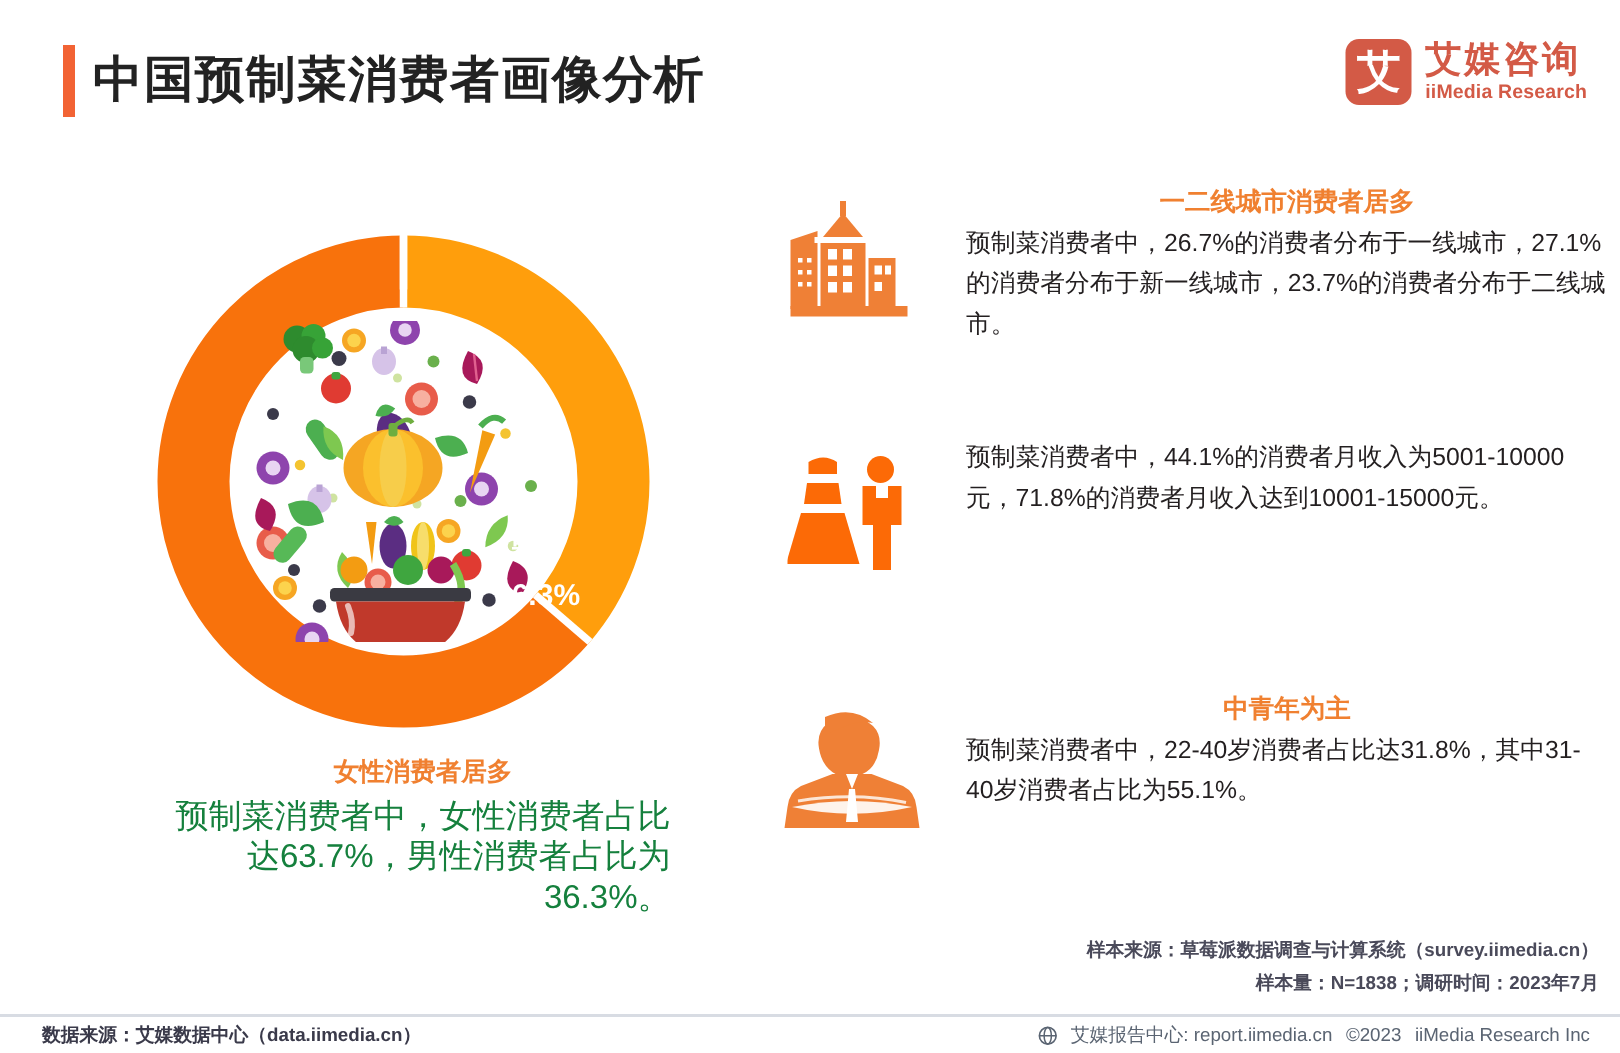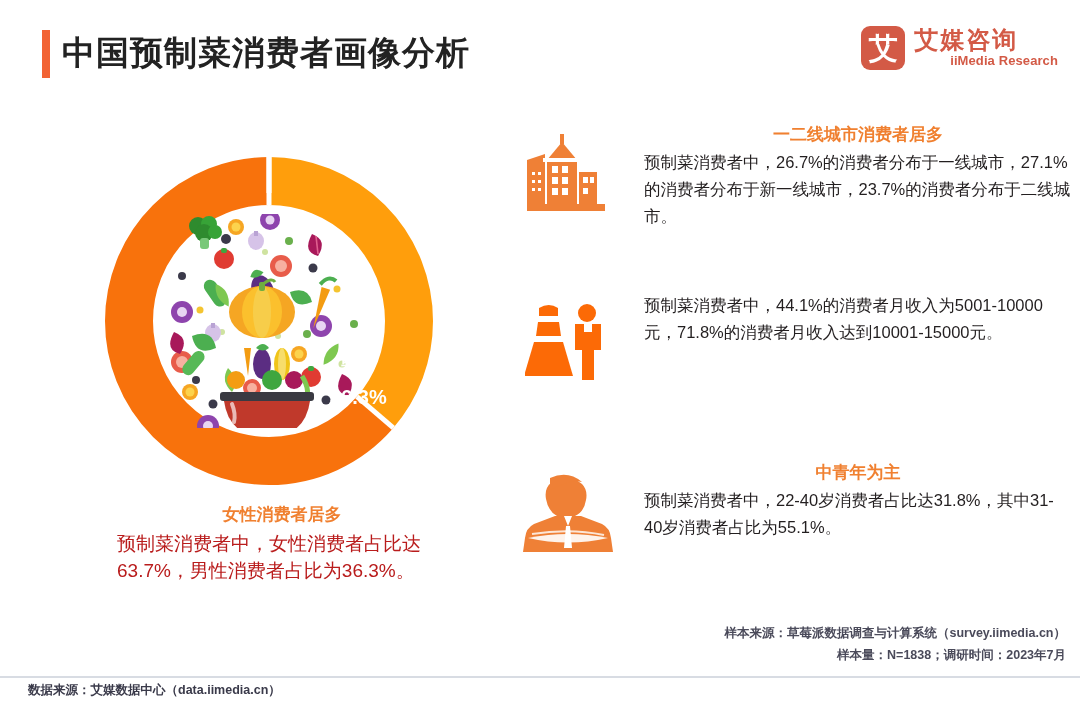--- a/index.html
+++ b/index.html
@@ -23,21 +23,21 @@
     letter-spacing: 1px; line-height: 50px; white-space: nowrap;
   }
   .logo { position: absolute; right: 22px; top: 26px; display: flex; align-items: center; gap: 9px; }
   .logo-mark {
     width: 44px; height: 44px; border-radius: 9px; background: #D35A46;
     display: flex; align-items: center; justify-content: center;
     color: #fff; font-size: 29px; font-weight: 700; line-height: 1;
   }
   .logo-text { display: flex; flex-direction: column; justify-content: flex-start; }
   .logo-cn { font-size: 24px; font-weight: 700; color: #D35A46; letter-spacing: 2px; line-height: 26px; }
-  .logo-en { font-size: 13px; font-weight: 700; color: #D35A46; letter-spacing: 0.1px; line-height: 16px; margin-left: 36px; }
+  .logo-en { font-size: 13px; font-weight: 700; color: #D35A46; letter-spacing: 0.1px; line-height: 16px; }
 
   
   .donut-wrap { position: absolute; left: 94px; top: 146px; width: 350px; height: 350px; }
   .donut { position: absolute; inset: 0; }
   .donut svg { display: block; }
   .donut-label { position: absolute; color: #ffffff; font-weight: 700; text-align: center; }
   .lbl-male-name { left: 246px; top: 206px; font-size: 18px; }
   .lbl-male-val  { left: 236px; top: 240px; font-size: 20px; }
   .lbl-female-name { left: 22px; top: 297px; font-size: 18px; }
   .lbl-female-val  { left: 6px; top: 358px; font-size: 20px; }
@@ -45,21 +45,21 @@
   
   .veg-art { position: absolute; left: 72px; top: 68px; width: 206px; height: 214px; }
 
   
   .left-caption { position: absolute; left: 117px; top: 502px; width: 330px; }
   .left-caption .cap-title {
     font-size: 17px; font-weight: 700; color: #F08030;
     text-align: center; line-height: 26px; margin-bottom: 2px;
   }
   .left-caption .cap-body {
-    font-size: 19px; color: #b91c1c; line-height: 27px; text-align: left;
+    font-size: 22px; color: #15803d; line-height: 27px; text-align: right;
   }
 
   
   .section { position: absolute; left: 512px; width: 560px; display: flex; gap: 20px; justify-content: flex-end; }
   .sec-1 { top: 122px; }
   .sec-2 { top: 292px; }
   .sec-3 { top: 460px; }
   .sec-icon { width: 112px; flex: 0 0 112px; display: flex; align-items: flex-start; justify-content: center; padding-top: 12px; }
   .sec-text { flex: 1 1 auto; }
   .sec-title {
@@ -360,14 +360,26 @@
 
   <div class="sample-note">
     <div>样本来源：草莓派数据调查与计算系统（survey.iimedia.cn）</div>
     <div>样本量：N=1838；调研时间：2023年7月</div>
   </div>
 
   <div class="data-source">数据来源：艾媒数据中心（data.iimedia.cn）</div>
 
   <div class="rule"></div>
 
+  <div class="footer-bar">
+    <span class="globe-icon">
+      <svg width="13" height="13" viewBox="0 0 14 14">
+        <circle cx="7" cy="7" r="6" fill="none" stroke="#5a6472" stroke-width="1.2"></circle>
+        <ellipse cx="7" cy="7" rx="2.6" ry="6" fill="none" stroke="#5a6472" stroke-width="1.1"></ellipse>
+        <line x1="1" y1="7" x2="13" y2="7" stroke="#5a6472" stroke-width="1.1"></line>
+      </svg>
+    </span>
+    <span class="ftr-item">艾媒报告中心: report.iimedia.cn</span>
+    <span class="ftr-item">©2023</span>
+    <span class="ftr-item">iiMedia Research Inc</span>
+  </div>
 
 </div>
 
 </body></html>

